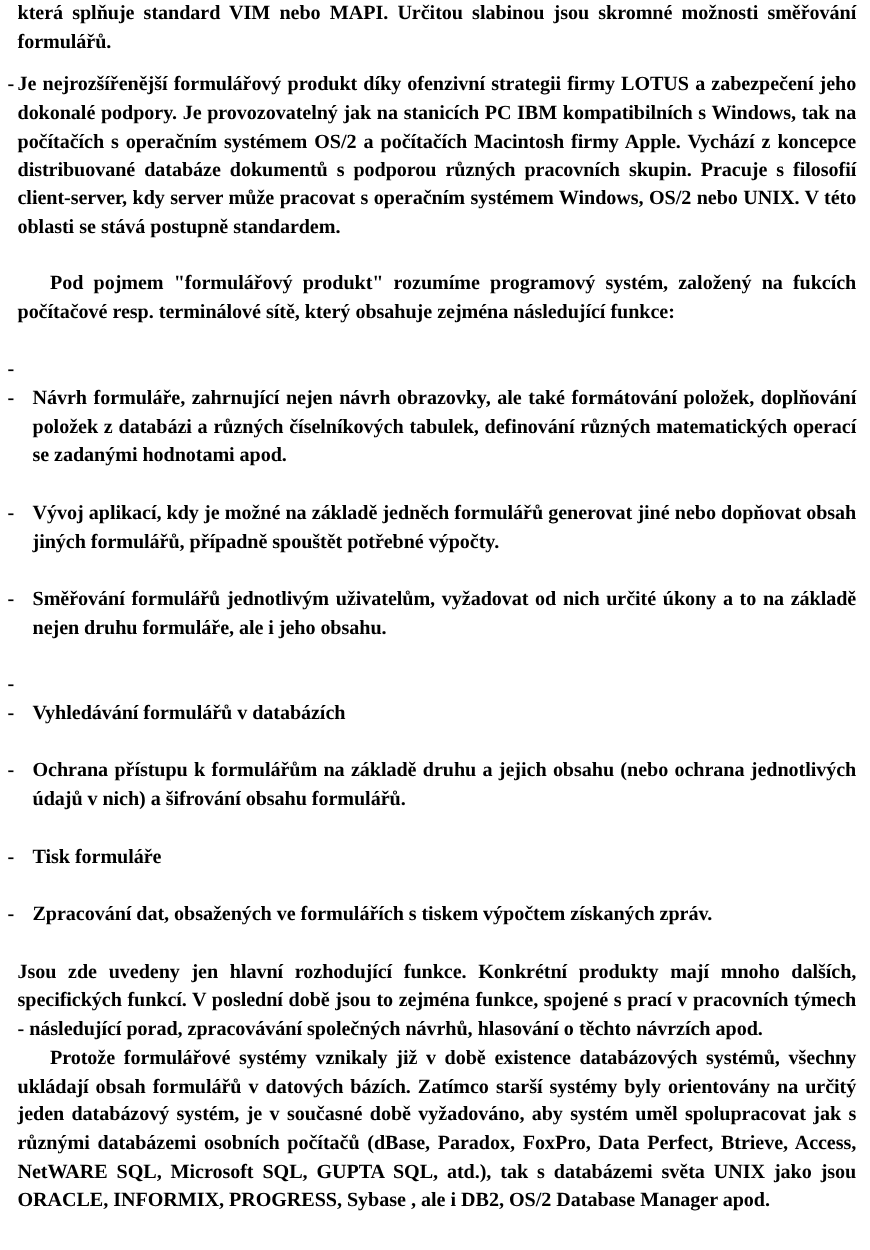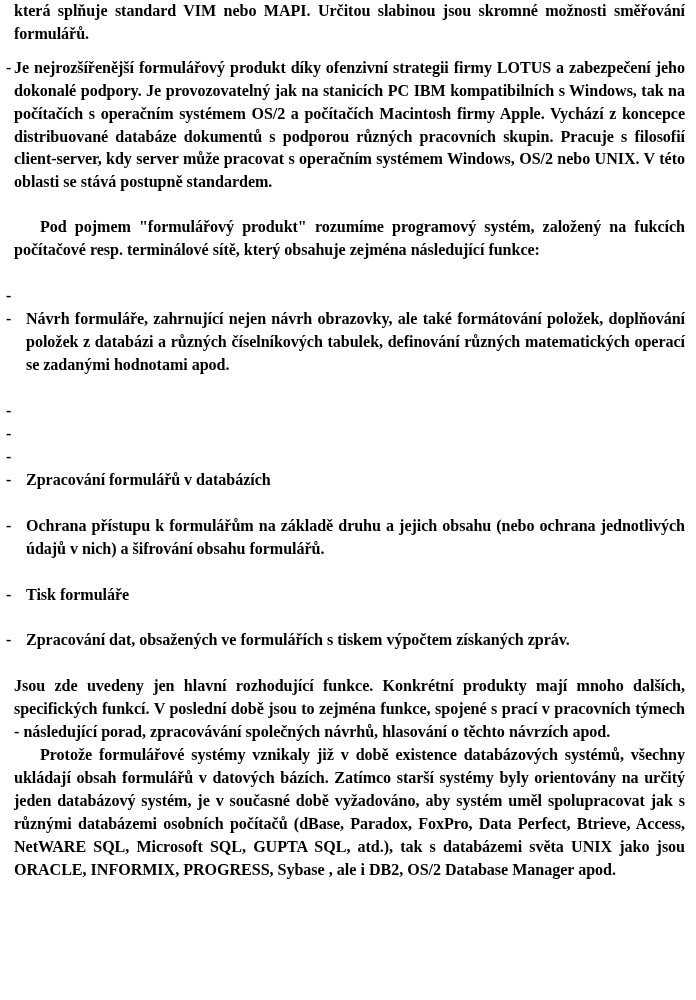--- a/index.html
+++ b/index.html
@@ -104,39 +104,39 @@
 
       <div class="gap-l"></div>
 
       <p class="item">
         <span class="dash">-</span><span>Návrh formuláře, zahrnující nejen návrh obrazovky, ale také formátování položek, doplňování položek z databázi a různých číselníkových tabulek, definování různých matematických operací se zadanými hodnotami apod.</span>
       </p>
 
       <div class="gap-l"></div>
 
       <p class="item">
-        <span class="dash">-</span>
+        <span class="dash">-</span><span>Vývoj aplikací, kdy je možné na základě jedněch formulářů generovat jiné nebo dopňovat obsah jiných formulářů, případně spouštět potřebné výpočty.</span>
       </p>
 
       <div class="gap-l"></div>
 
       <p class="item">
-        <span class="dash">-</span>
+        <span class="dash">-</span><span>Směřování formulářů jednotlivým uživatelům, vyžadovat od nich určité úkony a to na základě nejen druhu formuláře, ale i jeho obsahu.</span>
       </p>
 
       <div class="gap-l"></div>
 
       <p class="item noj">
         <span class="dash">-</span>
       </p>
 
       <div class="gap-l"></div>
 
       <p class="item noj">
-        <span class="dash">-</span><span>Zpracování formulářů v databázích</span>
+        <span class="dash">-</span><span>Vyhledávání formulářů v databázích</span>
       </p>
 
       <div class="gap-l"></div>
 
       <p class="item">
         <span class="dash">-</span><span>Ochrana přístupu k formulářům na základě druhu a jejich obsahu (nebo ochrana jednotlivých údajů v nich) a šifrování obsahu formulářů.</span>
       </p>
 
       <div class="gap-l"></div>
 

